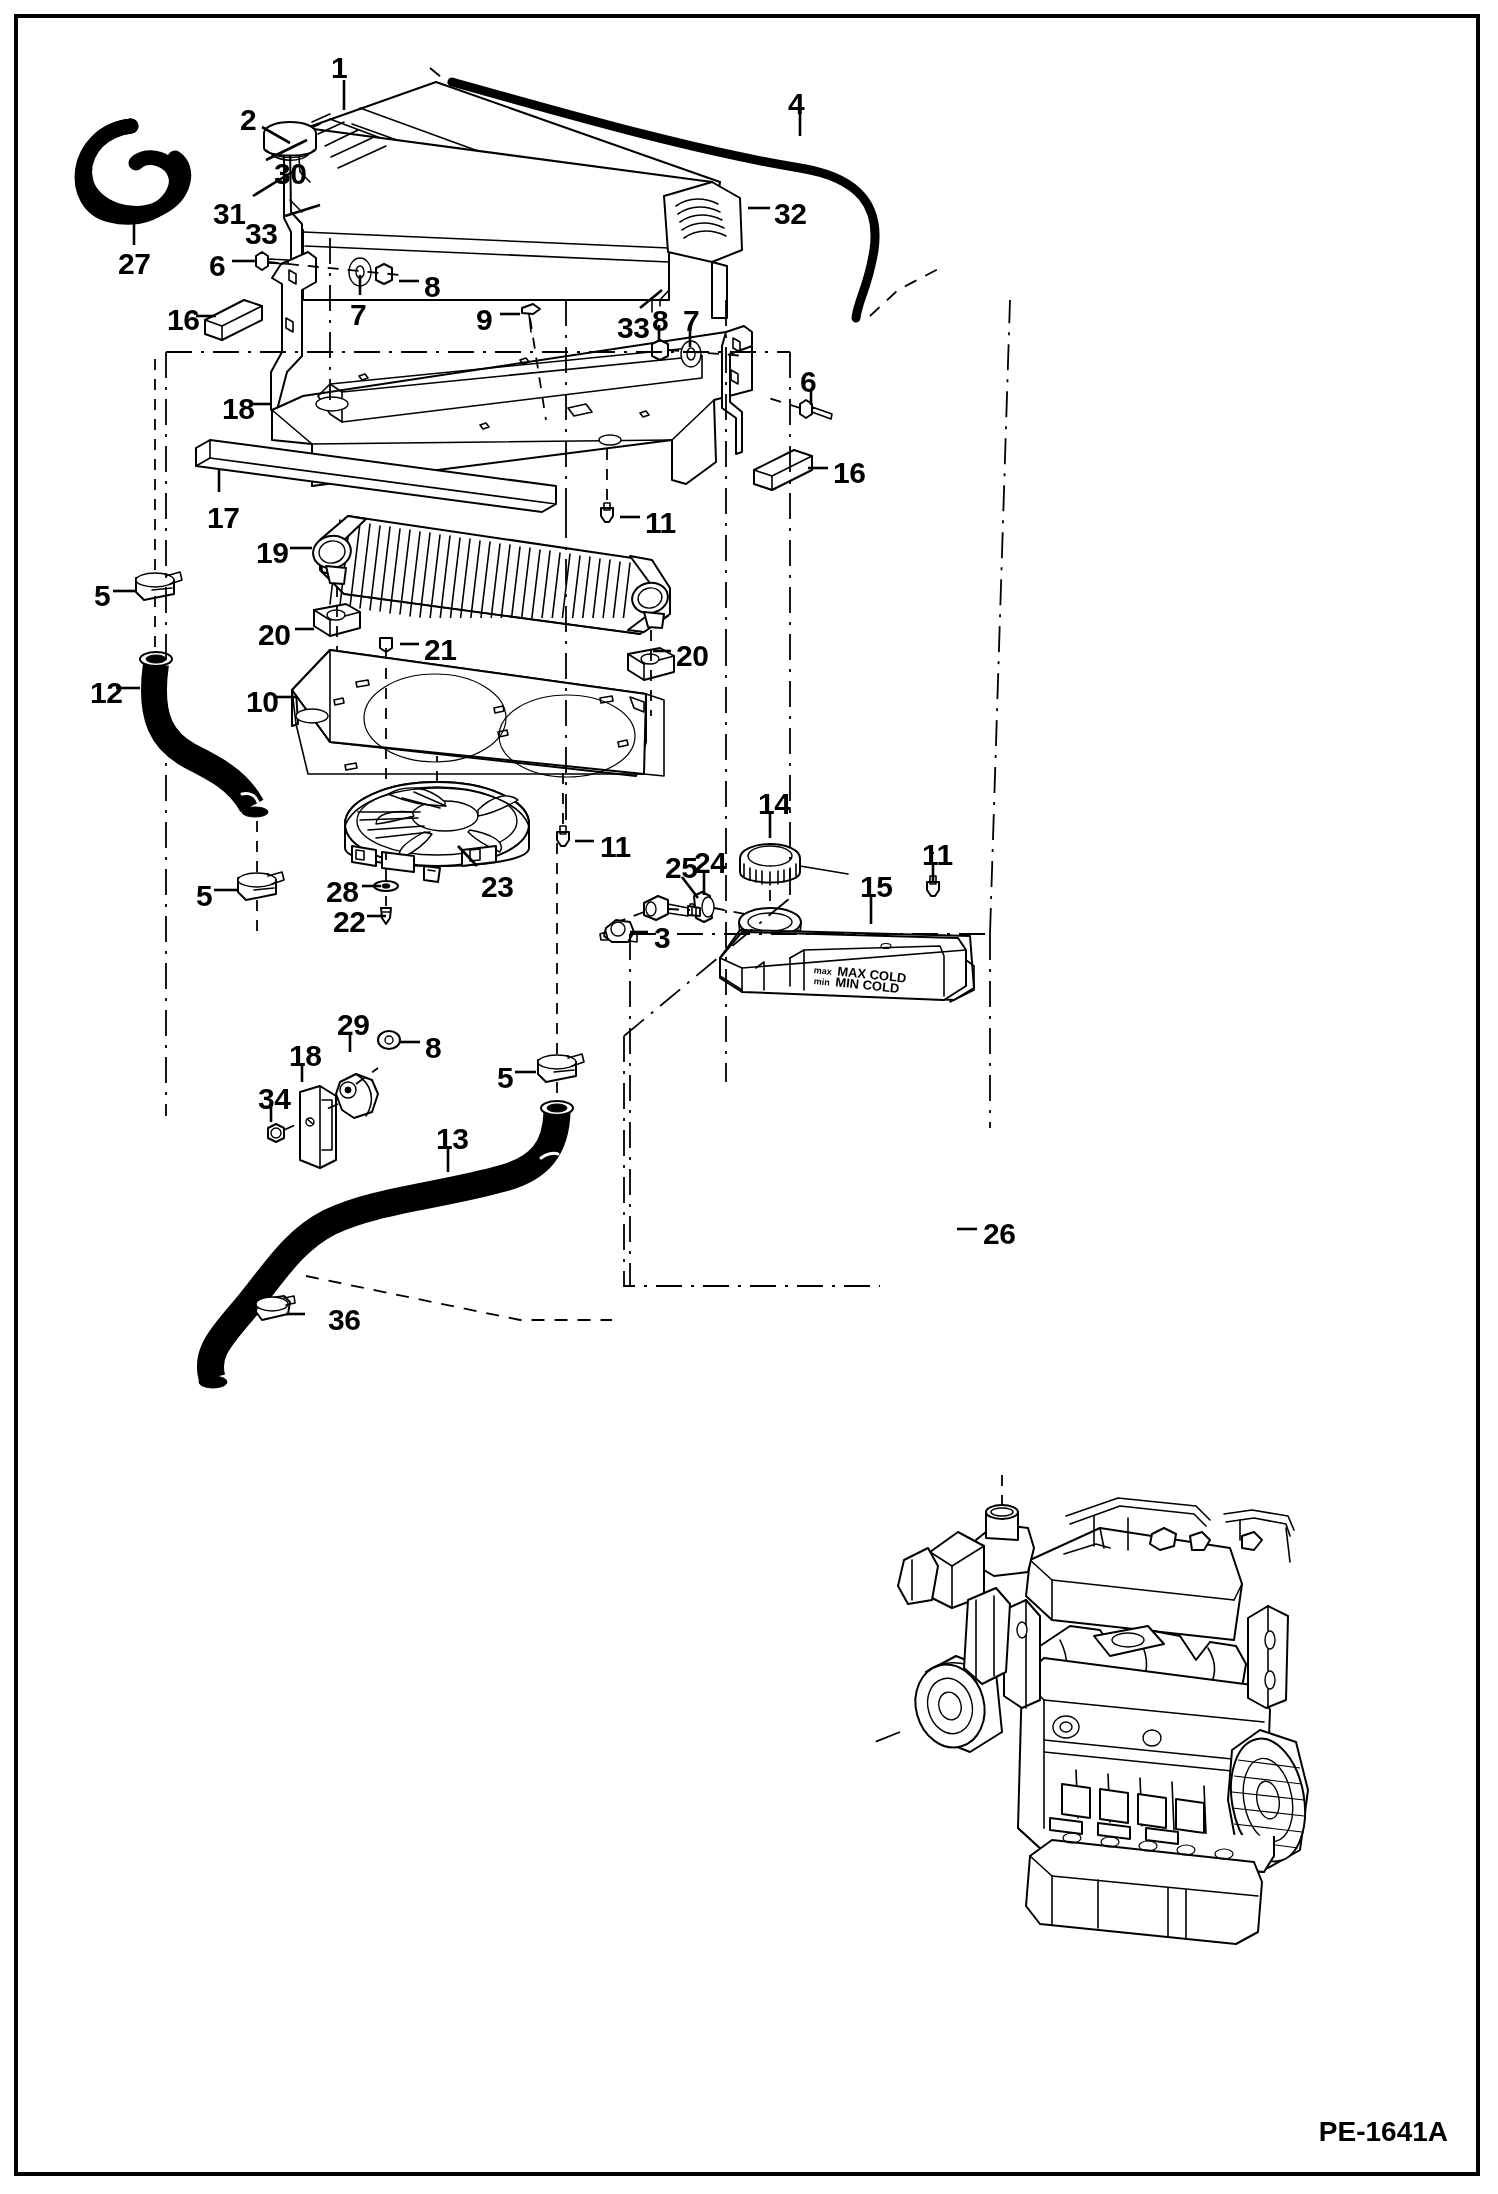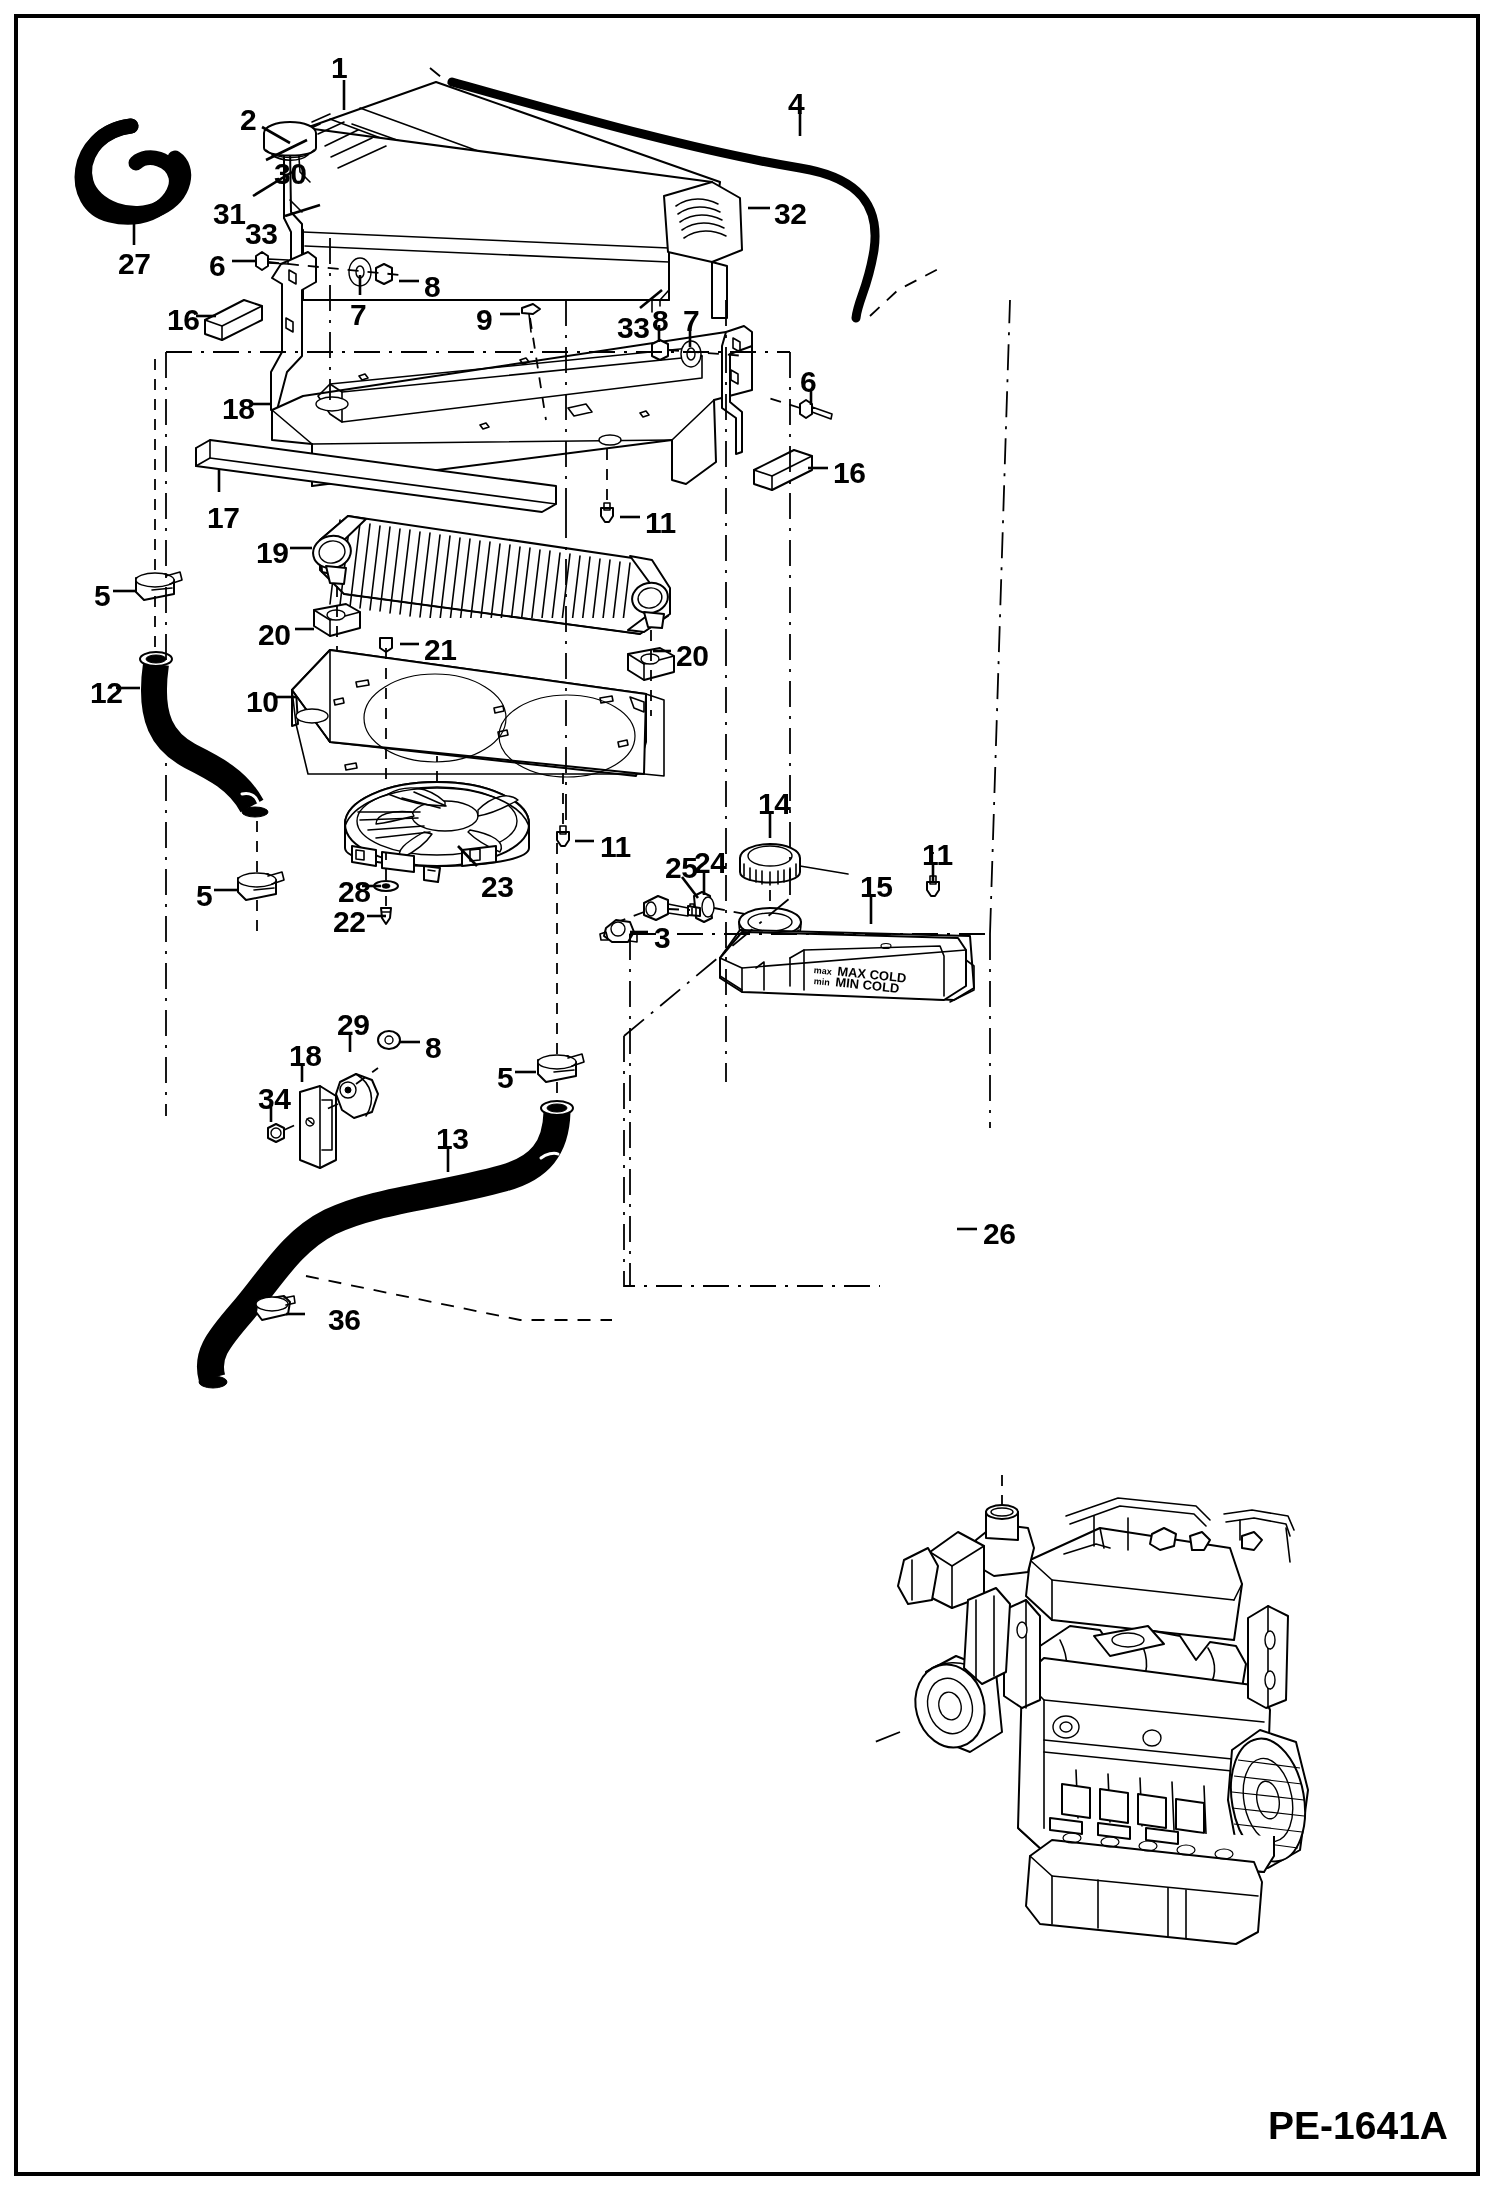--- a/index.html
+++ b/index.html
@@ -25,21 +25,21 @@
     color:#000;
     line-height:1;
     white-space:nowrap;
     letter-spacing:-0.5px;
   }
   .pn{
     position:absolute;
     right:50px;bottom:46px;
     font-family:"Liberation Sans",sans-serif;
     font-weight:bold;
-    font-size:39px;
+    font-size:28px;
     letter-spacing:0px;
     color:#000;
   }
   .resv-txt{
     position:absolute;
     font-family:"Liberation Sans",sans-serif;
     font-weight:bold;
     font-size:9px;
     color:#000;
     white-space:nowrap;
@@ -708,21 +708,21 @@
       <div class="lbl" style="left: 424px; top: 635px;">21</div>
       <div class="lbl" style="left: 676px; top: 641px;">20</div>
       <div class="lbl" style="left: 90px; top: 678px;">12</div>
       <div class="lbl" style="left: 246px; top: 687px;">10</div>
       <div class="lbl" style="left: 758px; top: 789px;">14</div>
       <div class="lbl" style="left: 600px; top: 832px;">11</div>
       <div class="lbl" style="left: 922px; top: 840px;">11</div>
       <div class="lbl" style="left: 860px; top: 872px;">15</div>
       <div class="lbl" style="left: 665px; top: 853px;">25</div>
       <div class="lbl" style="left: 694px; top: 848px;">24</div>
-      <div class="lbl" style="left: 326px; top: 877px; margin-left: 12px;">28</div>
+      <div class="lbl" style="left: 326px; top: 877px;">28</div>
       <div class="lbl" style="left: 196px; top: 881px;">5</div>
       <div class="lbl" style="left: 481px; top: 872px;">23</div>
       <div class="lbl" style="left: 333px; top: 907px;">22</div>
       <div class="lbl" style="left: 654px; top: 923px;">3</div>
       <div class="lbl" style="left: 337px; top: 1010px;">29</div>
       <div class="lbl" style="left: 289px; top: 1041px;">18</div>
       <div class="lbl" style="left: 425px; top: 1033px;">8</div>
       <div class="lbl" style="left: 258px; top: 1084px;">34</div>
       <div class="lbl" style="left: 497px; top: 1063px;">5</div>
       <div class="lbl" style="left: 436px; top: 1124px;">13</div>

